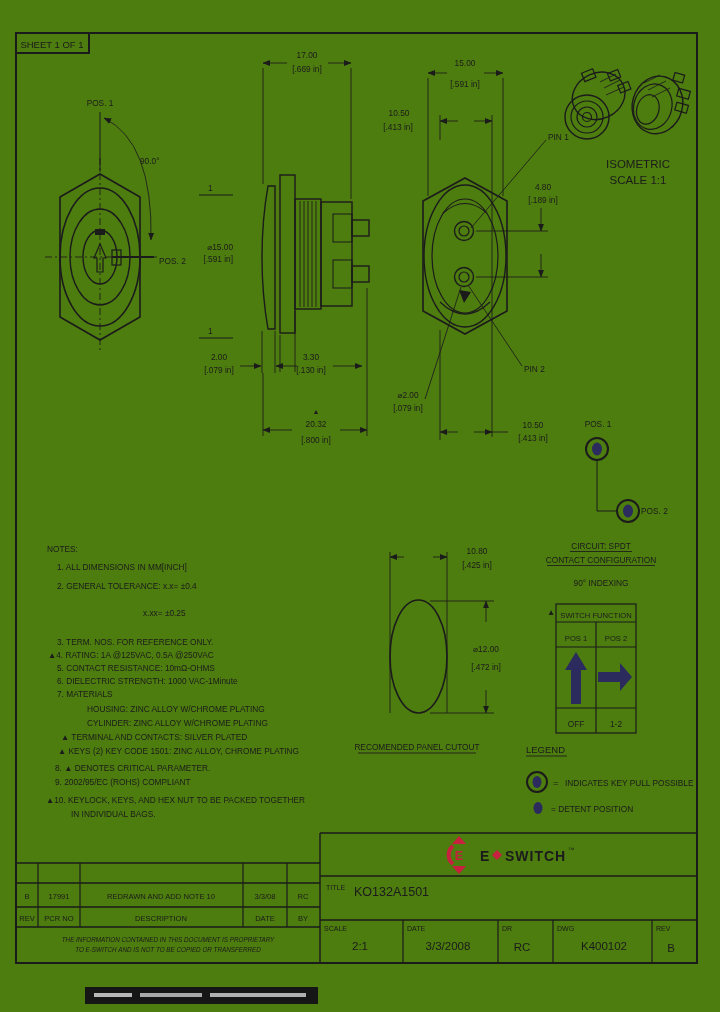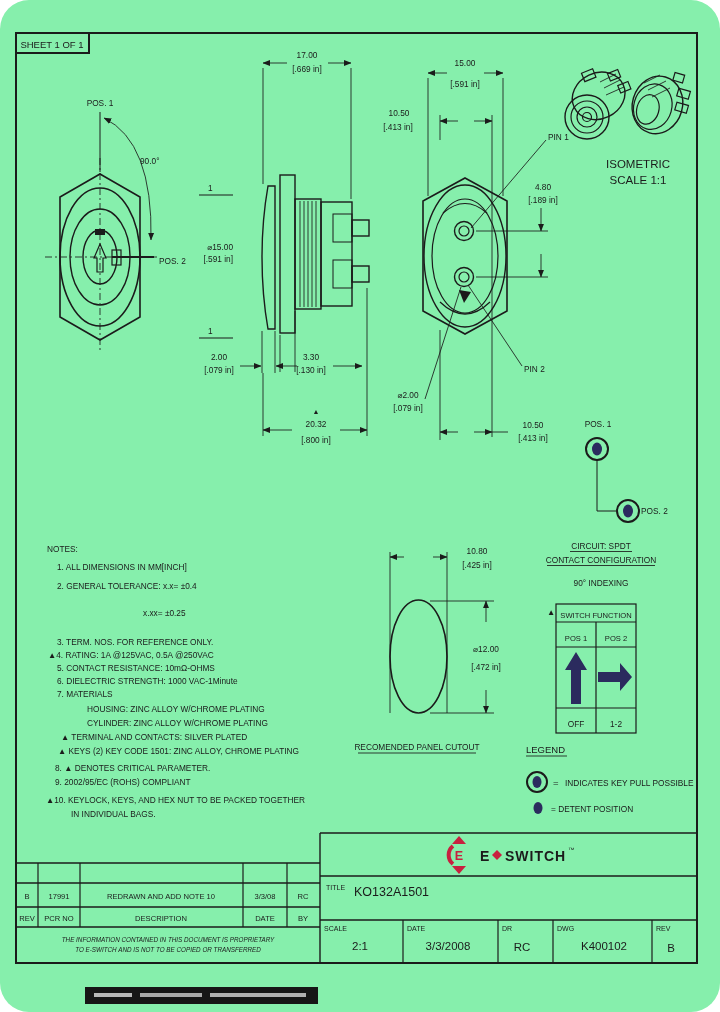--- a/index.html
+++ b/index.html
@@ -1,16 +1,16 @@
 <!DOCTYPE html>
 <html><head>
 <meta charset="utf-8">
 <style>
   html,body{margin:0;padding:0;}
-  .page{position:relative;width:720px;height:1012px;background:#86efac;overflow:hidden;border-radius:29px;}
+  .page{position:relative;width:720px;height:1012px;background:#4d7c0f;overflow:hidden;}
   svg text{font-family:"Liberation Sans","DejaVu Sans",sans-serif;fill:#1b1b1b;}
   .t6{font-size:6.3px}.t7{font-size:7px}.t75{font-size:7.6px}.t8{font-size:8.3px}
   .t9{font-size:9.5px}.t11{font-size:11.5px}.t12{font-size:12.5px}.t14{font-size:14px}
   .mid{text-anchor:middle}.end{text-anchor:end}
   .ln{stroke:#1b1b1b;fill:none}
   .w2{stroke-width:2}.w16{stroke-width:1.6}.w14{stroke-width:1.4}.w12{stroke-width:1.2}
   .w1{stroke-width:1}.w08{stroke-width:0.85}
   .dash{stroke-dasharray:7 3 2 3}
   .navy{fill:#2b2b5e}
   .red{fill:#c8203f}

